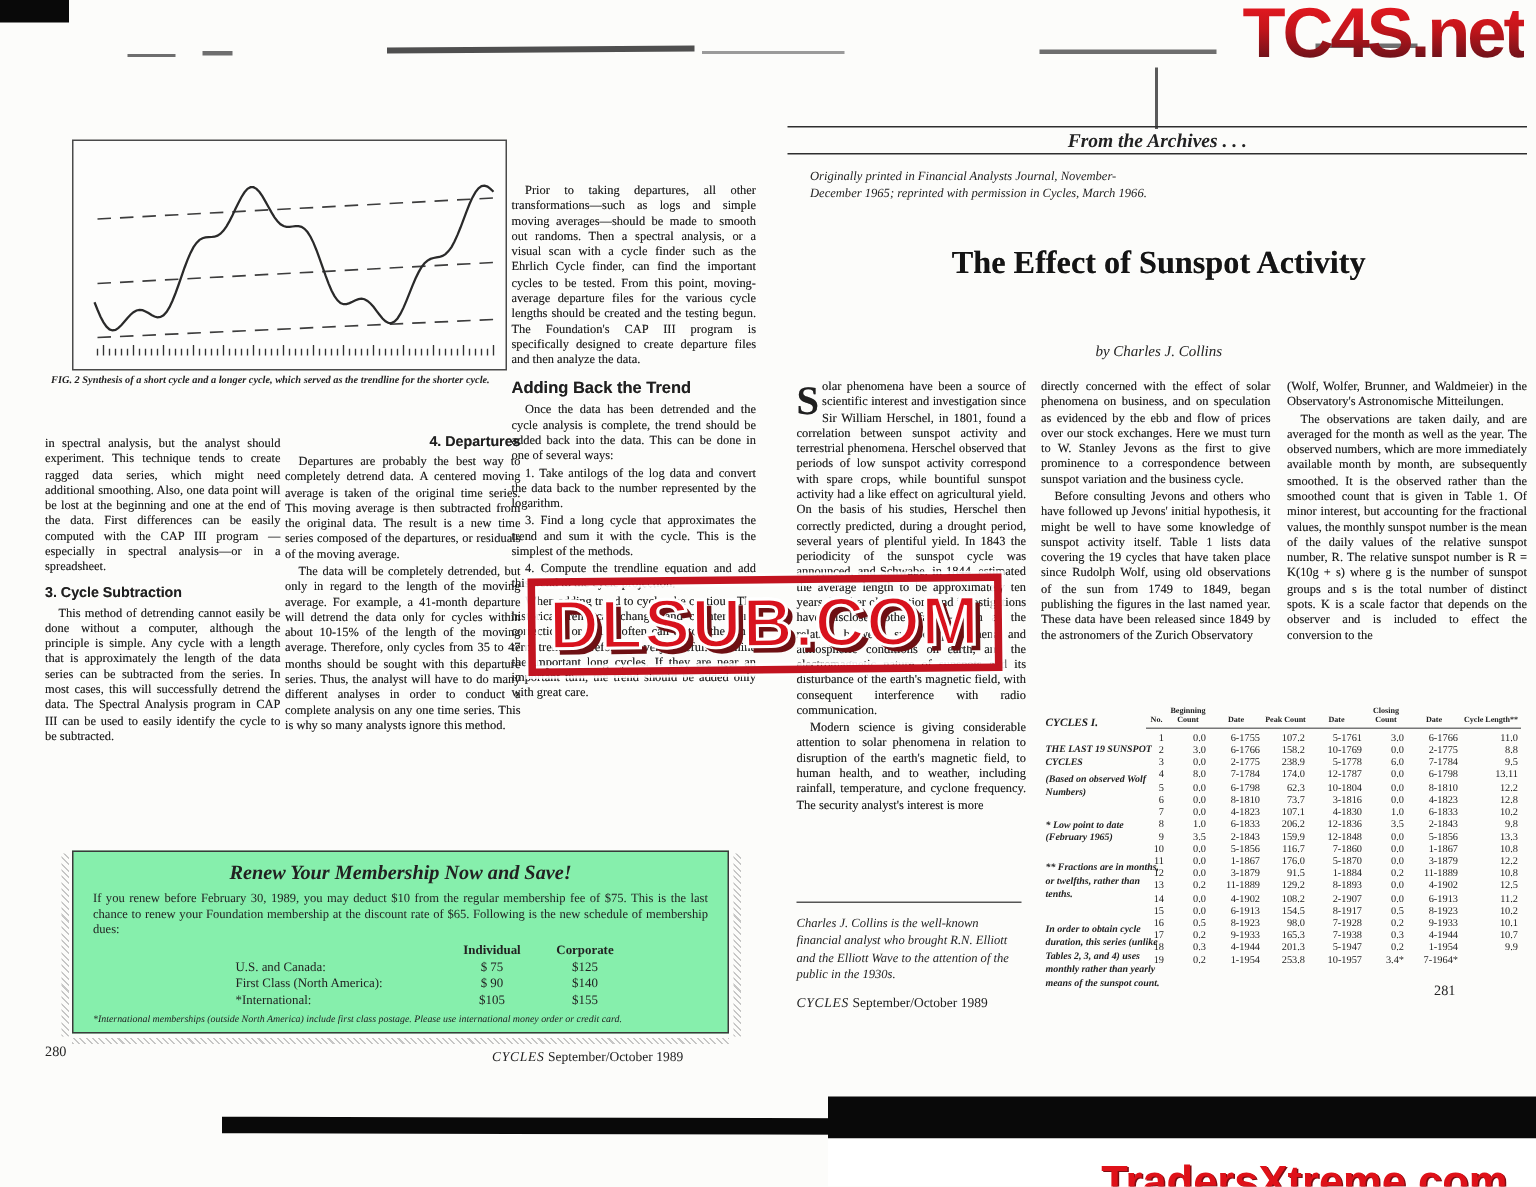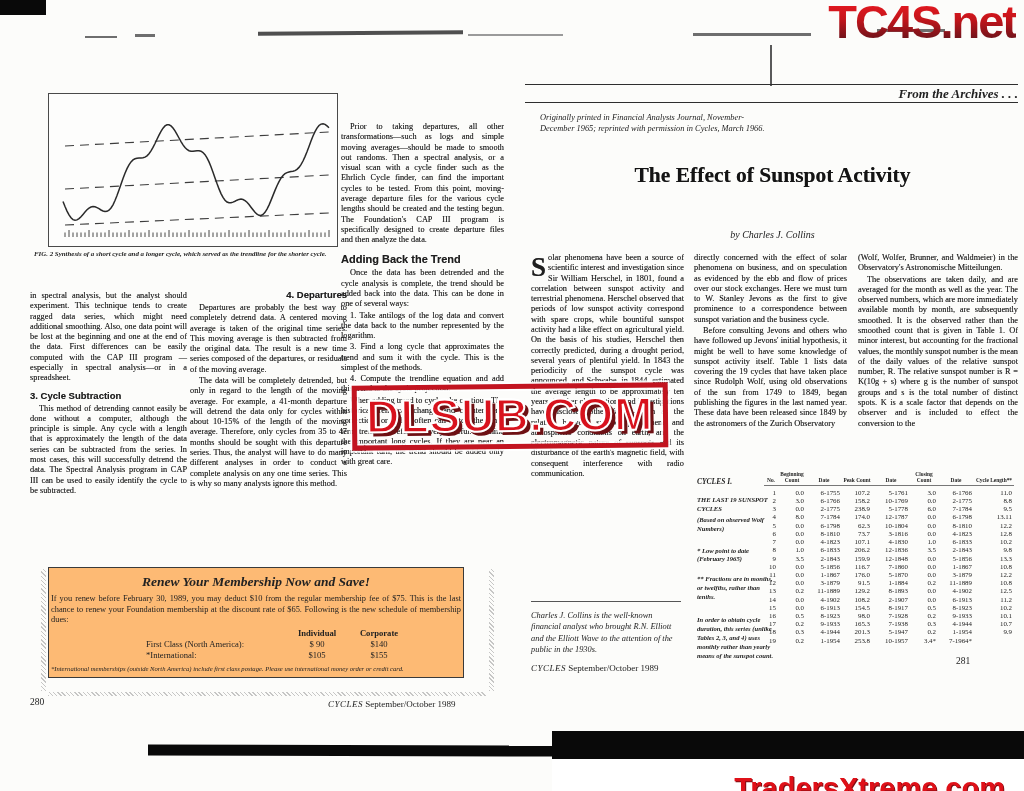--- a/index.html
+++ b/index.html
@@ -24,32 +24,32 @@
   .bodytext{font-size:8.3px;line-height:1.24;text-align:justify;color:#1f1f1f;
             text-shadow:0 0 .4px rgba(30,30,30,.55);}
   .bodytext p{margin:0 0 1px;text-indent:9px;}
   .bodytext p.noind{text-indent:0;}
   .subhead{font:bold 9.5px "Liberation Sans",sans-serif;margin:6px 0 3px;text-indent:0;text-align:left;}
   .subhead.lg{font-size:11px;margin-top:8px;}
   
   .figbox{left:48px;top:93px;width:288px;height:152px;border:1px solid #4a4a4a;background:#fdfdfc;}
   .figcap{left:34px;top:250px;width:316px;font:bold italic 6.9px "Liberation Serif",serif;color:#222;}
   
-  .membox{left:48px;top:567px;width:410px;border:1.4px solid #3a3a3a;padding:6px 2px 5px;background:#fdba74;}
+  .membox{left:48px;top:567px;width:410px;border:1.4px solid #3a3a3a;padding:6px 13px 5px;background:#86efac;}
   .membox h2{margin:0 0 4px;font:bold italic 13.5px "Liberation Serif",serif;text-align:center;}
   .membox .mbody{font-size:8.4px;line-height:1.25;text-align:justify;}
   .dues{margin:2px 0 2px 95px;font-size:8.6px;}
   .drow{display:grid;grid-template-columns:140px 62px 62px;line-height:11px;}
   .drow .dcell:nth-child(2),.drow .dcell:nth-child(3){text-align:center;}
   .dhead{font-weight:bold;}
   .memnote{font:italic 6.6px "Liberation Serif",serif;margin-top:4px;}
   .screen{background:repeating-linear-gradient(45deg,#9a9a9a 0 1px,transparent 1px 3px);opacity:.55;}
   
   .rule{background:#2e2e2e;height:1.4px;}
-  .archives{font:bold italic 13px "Liberation Serif",serif;text-align:right;}
+  .archives{font:bold italic 13px "Liberation Serif",serif;text-align:center;}
   .attrib{font:italic 8.4px/1.3 "Liberation Serif",serif;}
   .title{font:bold 21.5px/1.12 "Liberation Serif",serif;text-align:center;color:#141414;
          text-shadow:0 0 .4px rgba(20,20,20,.6);}
   .byline{font:italic 10px "Liberation Serif",serif;text-align:center;}
   .dropcap{float:left;font:bold 27px/0.82 "Liberation Serif",serif;padding:3px 2px 0 0;}
   .bio{font:italic 8.4px/1.35 "Liberation Serif",serif;}
   .pfoot{font-size:9.5px;}
   .jfoot{font-size:9px;}
   .jfoot .jname{font-style:italic;letter-spacing:.5px;}
   
@@ -184,20 +184,25 @@
   <h2>Renew Your Membership Now and Save!</h2>
   <div class="mbody">If you renew before February 30, 1989, you may deduct $10 from the regular membership fee of $75. This is the last chance to renew your Foundation membership at the discount rate of $65. Following is the new schedule of membership dues:</div>
   <div class="dues">
     <div class="drow dhead">
       <div class="dcell"></div>
       <div class="dcell">Individual</div>
       <div class="dcell">Corporate</div>
     </div>
     <div>
         <div class="drow">
+          <div class="dcell">U.S. and Canada:</div>
+          <div class="dcell">$ 75</div>
+          <div class="dcell">$125</div>
+        </div>
+        <div class="drow">
           <div class="dcell">First Class (North America):</div>
           <div class="dcell">$ 90</div>
           <div class="dcell">$140</div>
         </div>
         <div class="drow">
           <div class="dcell">*International:</div>
           <div class="dcell">$105</div>
           <div class="dcell">$155</div>
         </div>
       </div>
@@ -217,20 +222,21 @@
 
 <div class="abs attrib" style="left:540px;top:113px;width:232px;">Originally printed in Financial Analysts Journal, November-December 1965; reprinted with permission in Cycles, March 1966.</div>
 
 <div class="abs title" style="left:525px;top:163px;width:495px;">
   <div>The Effect of Sunspot Activity</div>
 </div>
 <div class="abs byline" style="left:525px;top:229px;width:495px;">by Charles J. Collins</div>
 
 <div class="abs bodytext" style="left:531px;top:253px;width:153px;">
   <p class="noind"><span class="dropcap">S</span><span>olar phenomena have been a source of scientific interest and investigation since Sir William Herschel, in 1801, found a correlation between sunspot activity and terrestrial phenomena. Herschel observed that periods of low sunspot activity correspond with spare crops, while bountiful sunspot activity had a like effect on agricultural yield. On the basis of his studies, Herschel then correctly predicted, during a drought period, several years of plentiful yield. In 1843 the periodicity of the sunspot cycle was announced, and Schwabe, in 1844, estimated the average length to be approximately ten years. Further observations and investigations have disclosed other facets—such as the relation between sunspot phenomena and atmospheric conditions on earth, and the electromagnetic nature of sunspots and its disturbance of the earth's magnetic field, with consequent interference with radio communication.</span></p>
+  <p>Modern science is giving considerable attention to solar phenomena in relation to disruption of the earth's magnetic field, to human health, and to weather, including rainfall, temperature, and cyclone frequency. The security analyst's interest is more</p>
 </div>
 <div class="abs rule" style="left:531px;top:601px;width:150px;height:1px;background:#555;"></div>
 <div class="abs bio" style="left:531px;top:610px;width:153px;">Charles J. Collins is the well-known financial analyst who brought R.N. Elliott and the Elliott Wave to the attention of the public in the 1930s.</div>
 <div class="abs jfoot" style="left:531px;top:663px;">
   <span class="jname">CYCLES</span>
   <span>September/October 1989</span>
 </div>
 
 <div class="abs bodytext" style="left:694px;top:253px;width:153px;">
   <p class="noind">directly concerned with the effect of solar phenomena on business, and on speculation as evidenced by the ebb and flow of prices over our stock exchanges. Here we must turn to W. Stanley Jevons as the first to give prominence to a correspondence between sunspot variation and the business cycle.</p>

